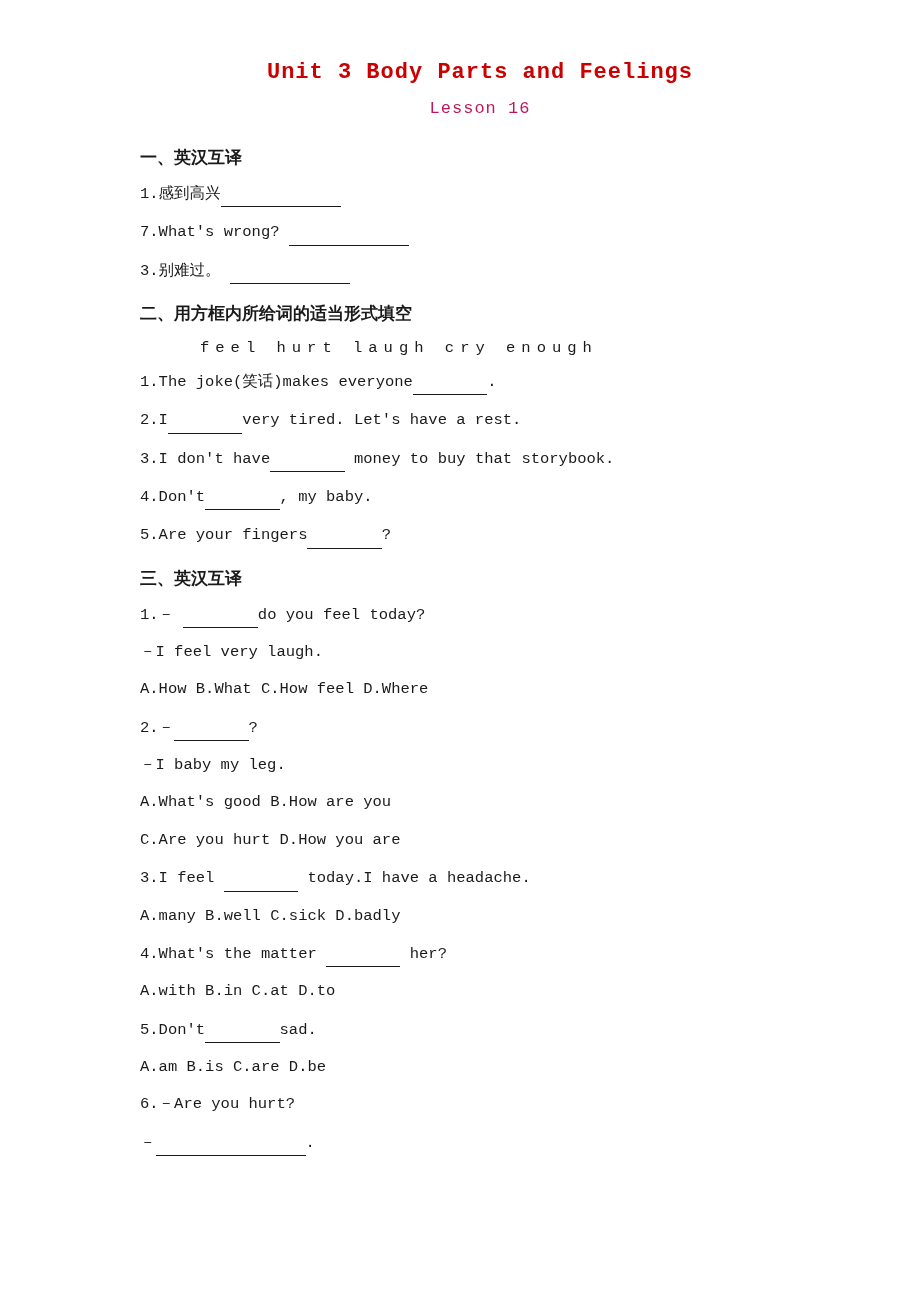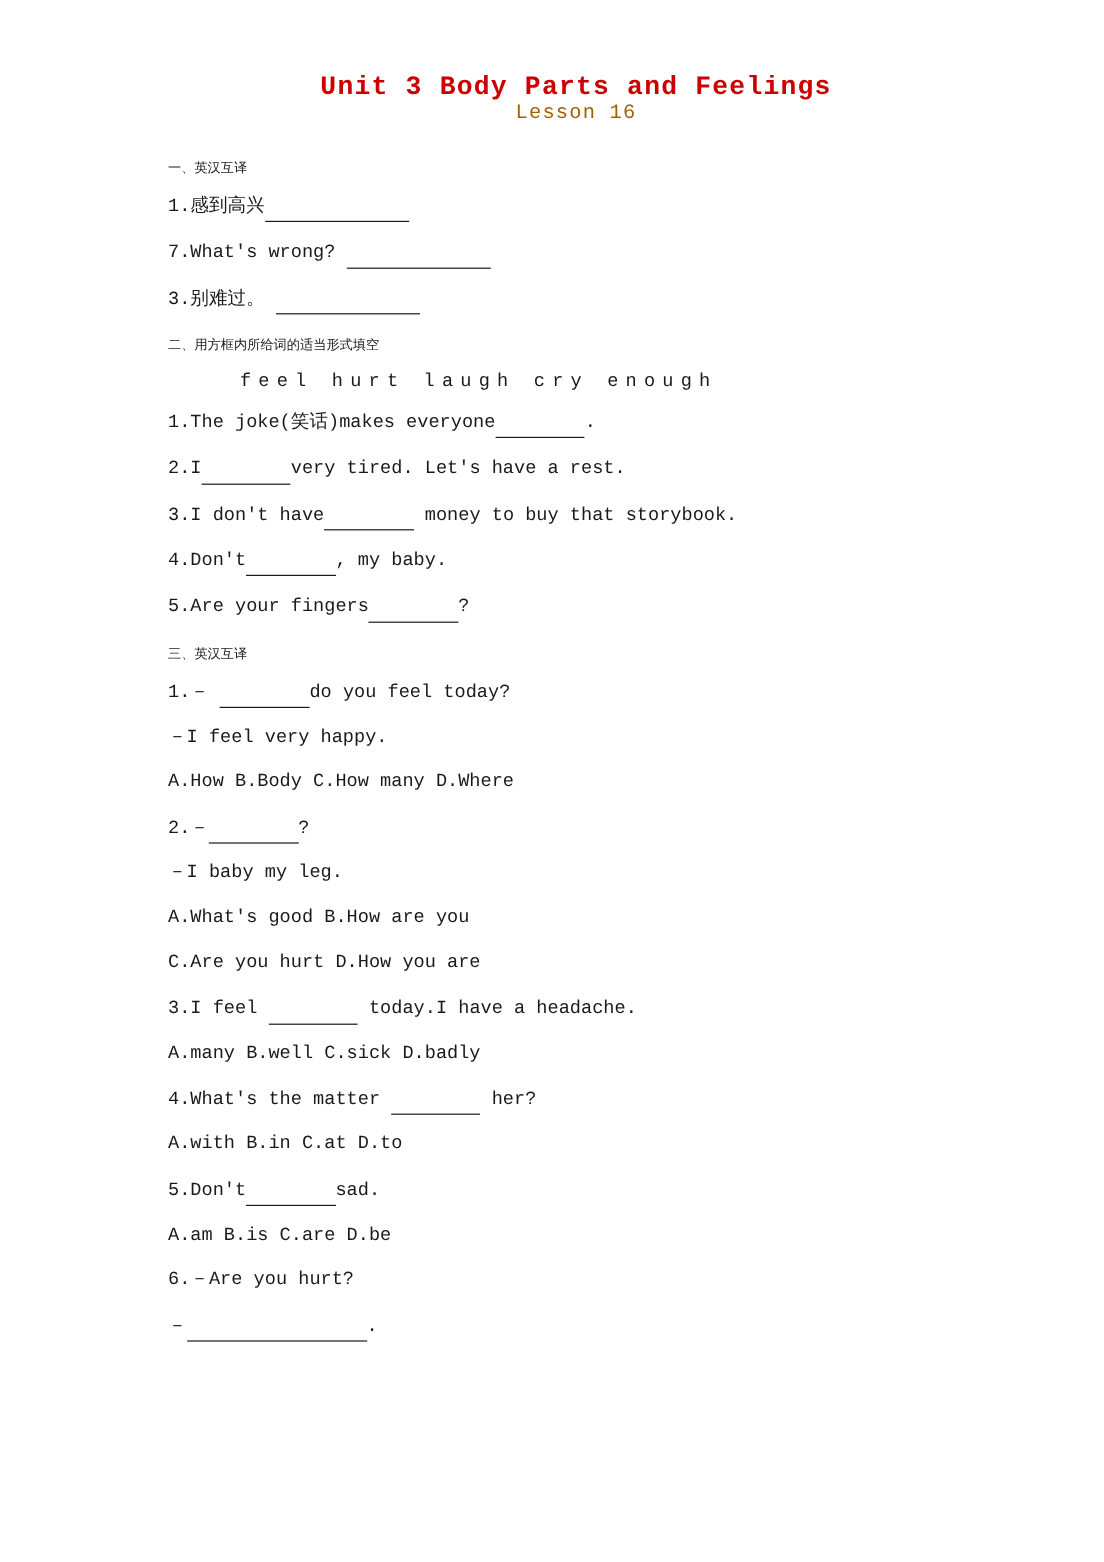--- a/index.html
+++ b/index.html
@@ -16,34 +16,35 @@
       width: 920px;
       min-height: 1302px;
       padding: 60px 100px 60px 140px;
     }
 
     .main-title {
       text-align: center;
       color: #cc0000;
       font-size: 22px;
       font-weight: bold;
+      margin-bottom: 14px;
       letter-spacing: 1px;
     }
 
     .sub-title {
       text-align: center;
-      color: #a16207;
+      color: #be185d;
       font-size: 17px;
       margin-bottom: 28px;
       letter-spacing: 1px;
     }
 
     .section-header {
-      font-size: 11px;
-      font-weight: normal;
+      font-size: 17px;
+      font-weight: bold;
       margin: 18px 0 10px 0;
       color: #1a1a1a;
     }
 
     .question-line {
       margin: 11px 0;
       font-size: 15.5px;
       line-height: 1.7;
     }
 
@@ -116,24 +117,24 @@
 <div class="question-line">
   5.Are your fingers<span class="blank blank-short">&nbsp;&nbsp;&nbsp;&nbsp;&nbsp;&nbsp;&nbsp;&nbsp;</span>?
 </div>
 
 <div class="section-header">三、英汉互译</div>
 
 <div class="question-line">
   1.－ <span class="blank blank-short">&nbsp;&nbsp;&nbsp;&nbsp;&nbsp;&nbsp;&nbsp;&nbsp;</span>do you feel today?
 </div>
 <div class="question-line">
-  －I feel very happy.
+  －I feel very laugh.
 </div>
 <div class="question-line">
-  A.How  B.Body  C.How many  D.Where
+  A.How  B.What  C.How feel  D.Where
 </div>
 
 <div class="question-line">
   2.－<span class="blank blank-short">&nbsp;&nbsp;&nbsp;&nbsp;&nbsp;&nbsp;&nbsp;&nbsp;</span>?
 </div>
 <div class="question-line">
   －I baby my leg.
 </div>
 <div class="question-line">
   A.What's good  B.How are you

